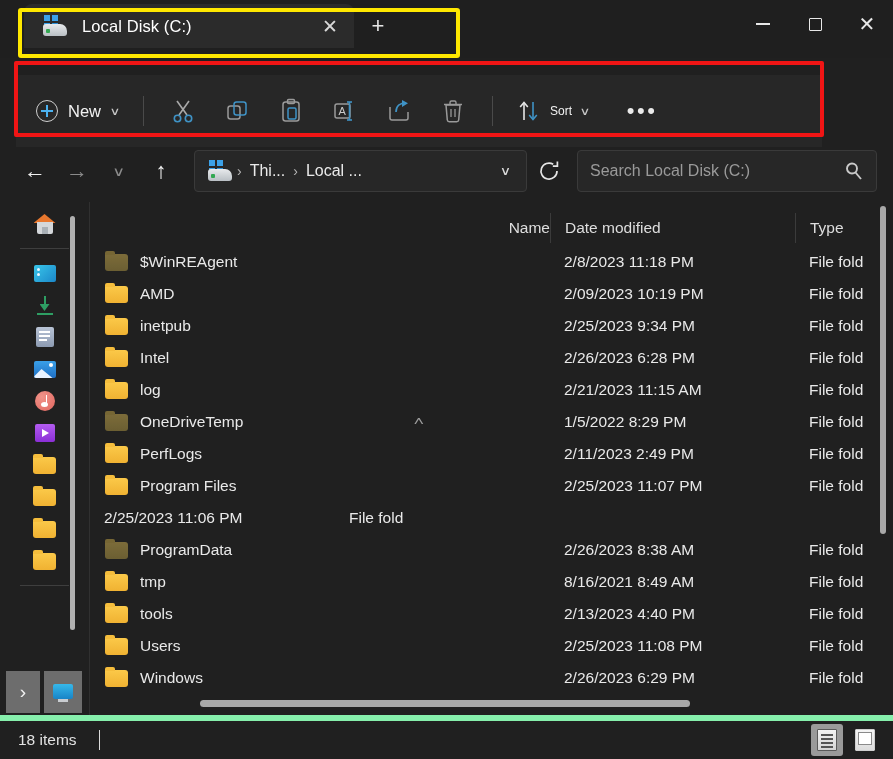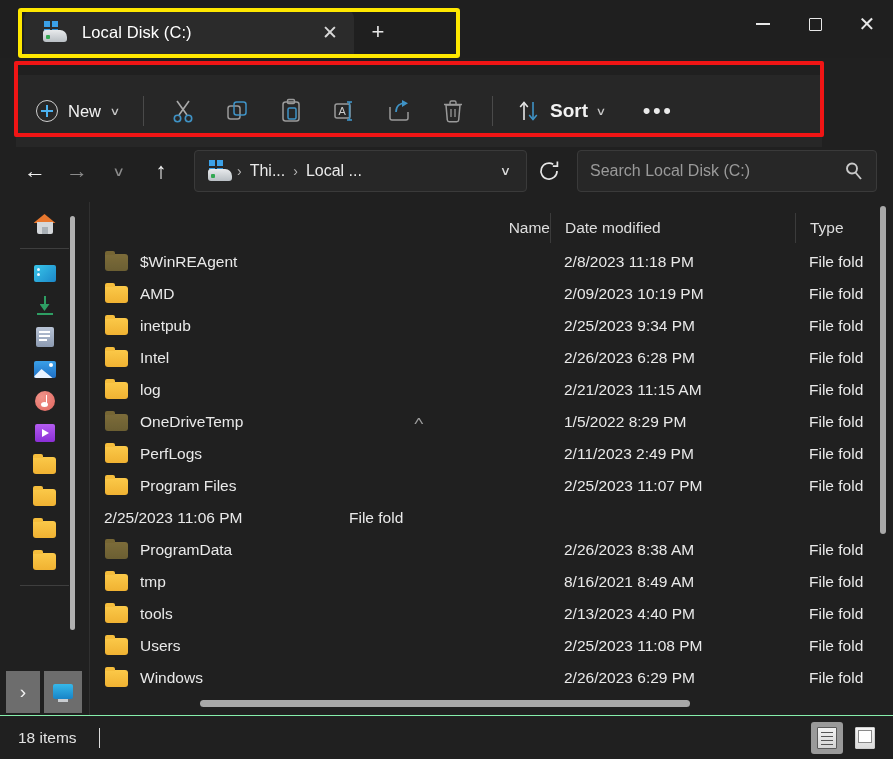--- a/index.html
+++ b/index.html
@@ -14,21 +14,21 @@
     position: relative;
     width: 893px; height: 759px;
     background: #202020;
     display: flex; flex-direction: column;
   }
 
   
   .titlebar {
     height: 58px; min-height: 58px;
     background: #1f1f1f;
-    display: flex; align-items: flex-end;
+    display: flex; 
     position: relative;
   }
   .tabstrip {
     display: flex; align-items: center;
     height: 52px;
     margin-left: 24px;
     position: relative;
   }
   .tab {
     display: flex; align-items: center;
@@ -118,21 +118,21 @@
   .chev { color: #c9c9c9; font-size: 11px; transform: scaleX(1.35); display:inline-block; }
   .vsep { width: 1px; height: 30px; background: #4a4a4a; margin: 0 12px; flex: none; }
   .iconbtn {
     width: 54px; height: 44px; border-radius: 5px;
     display: flex; align-items: center; justify-content: center; flex: none;
   }
   .sortbtn {
     display: flex; align-items: center; gap: 9px;
     height: 42px; padding: 0 10px; border-radius: 5px; margin-left: 2px;
   }
-  .sortbtn .lbl { color: #f2f2f2; font-size: 19px; font-weight: bold; }
+  .sortbtn .lbl { color: #f2f2f2; font-size: 12px; }
   .dots { color: #eaeaea; font-size: 22px; letter-spacing: 2.5px; line-height: 0.6; }
 
   
   .addrbar {
     height: 62px; min-height: 62px;
     display: flex; align-items: center; padding: 0 16px 0 14px;
   }
   .navbtn {
     width: 42px; height: 40px; border-radius: 5px;
     display: flex; align-items: center; justify-content: center; flex: none;
@@ -277,21 +277,21 @@
   .row .c-type { flex: 1; padding-left: 14px; white-space: nowrap; }
   .list-sb-track { position: absolute; right: 7px; top: 4px; bottom: 34px; width: 6px; }
   .list-sb-thumb { position:absolute; left:0; top:0; width:6px; height:69%; background:#a8a8a8; border-radius:3px; }
   .hscroll-track { position: absolute; left: 110px; right: 22px; bottom: 8px; height: 7px; }
   .hscroll-thumb { position:absolute; left:0; top:0; height:7px; width:73%; background:#a8a8a8; border-radius:4px; }
 
   
   .statusbar {
     height: 44px; min-height: 44px;
     display: flex; align-items: center;
-    border-top: 1px solid #86efac;
+    border-top: 6px solid #86efac;
     padding: 0 12px 0 18px;
     background: #202020;
   }
   .status-text { color: #e2e2e2; font-size: 15.5px; }
   .status-caret { width: 1.5px; height: 20px; background: #dcdcdc; margin-left: 22px; }
   .viewtoggles { margin-left: auto; display: flex; gap: 6px; }
   .vt {
     width: 32px; height: 32px; border-radius: 3px;
     display: flex; align-items: center; justify-content: center;
   }

